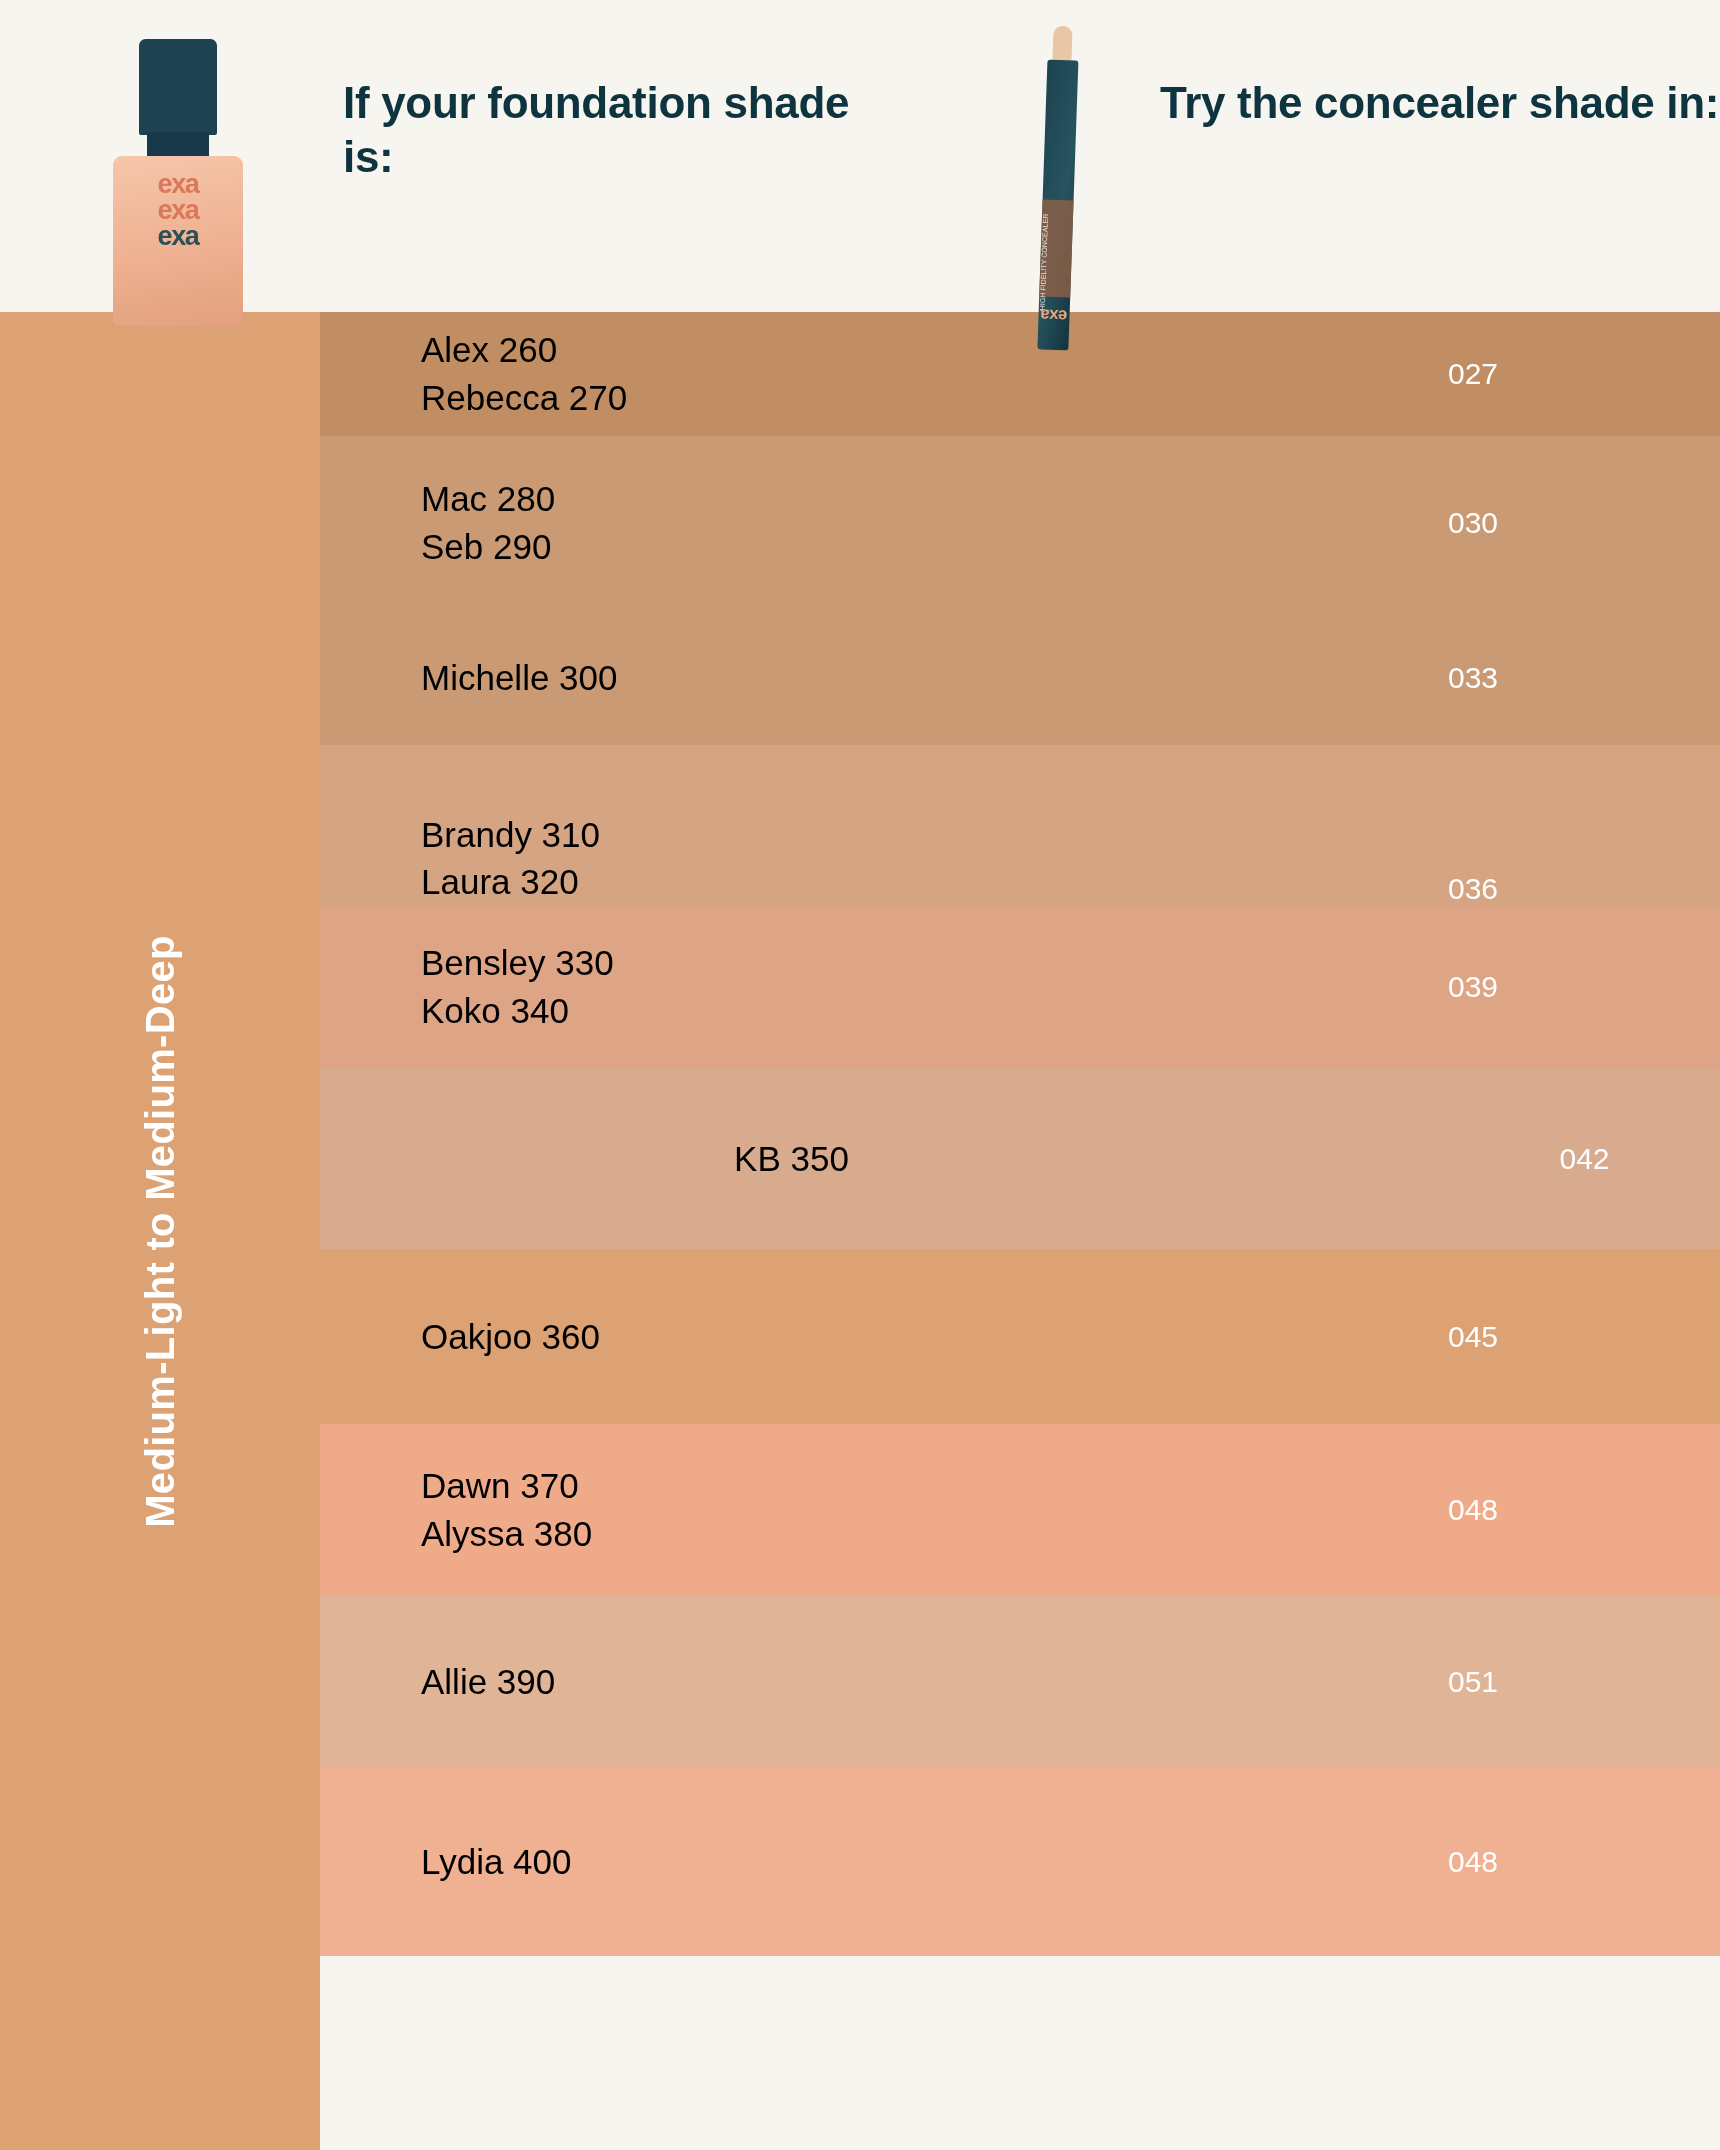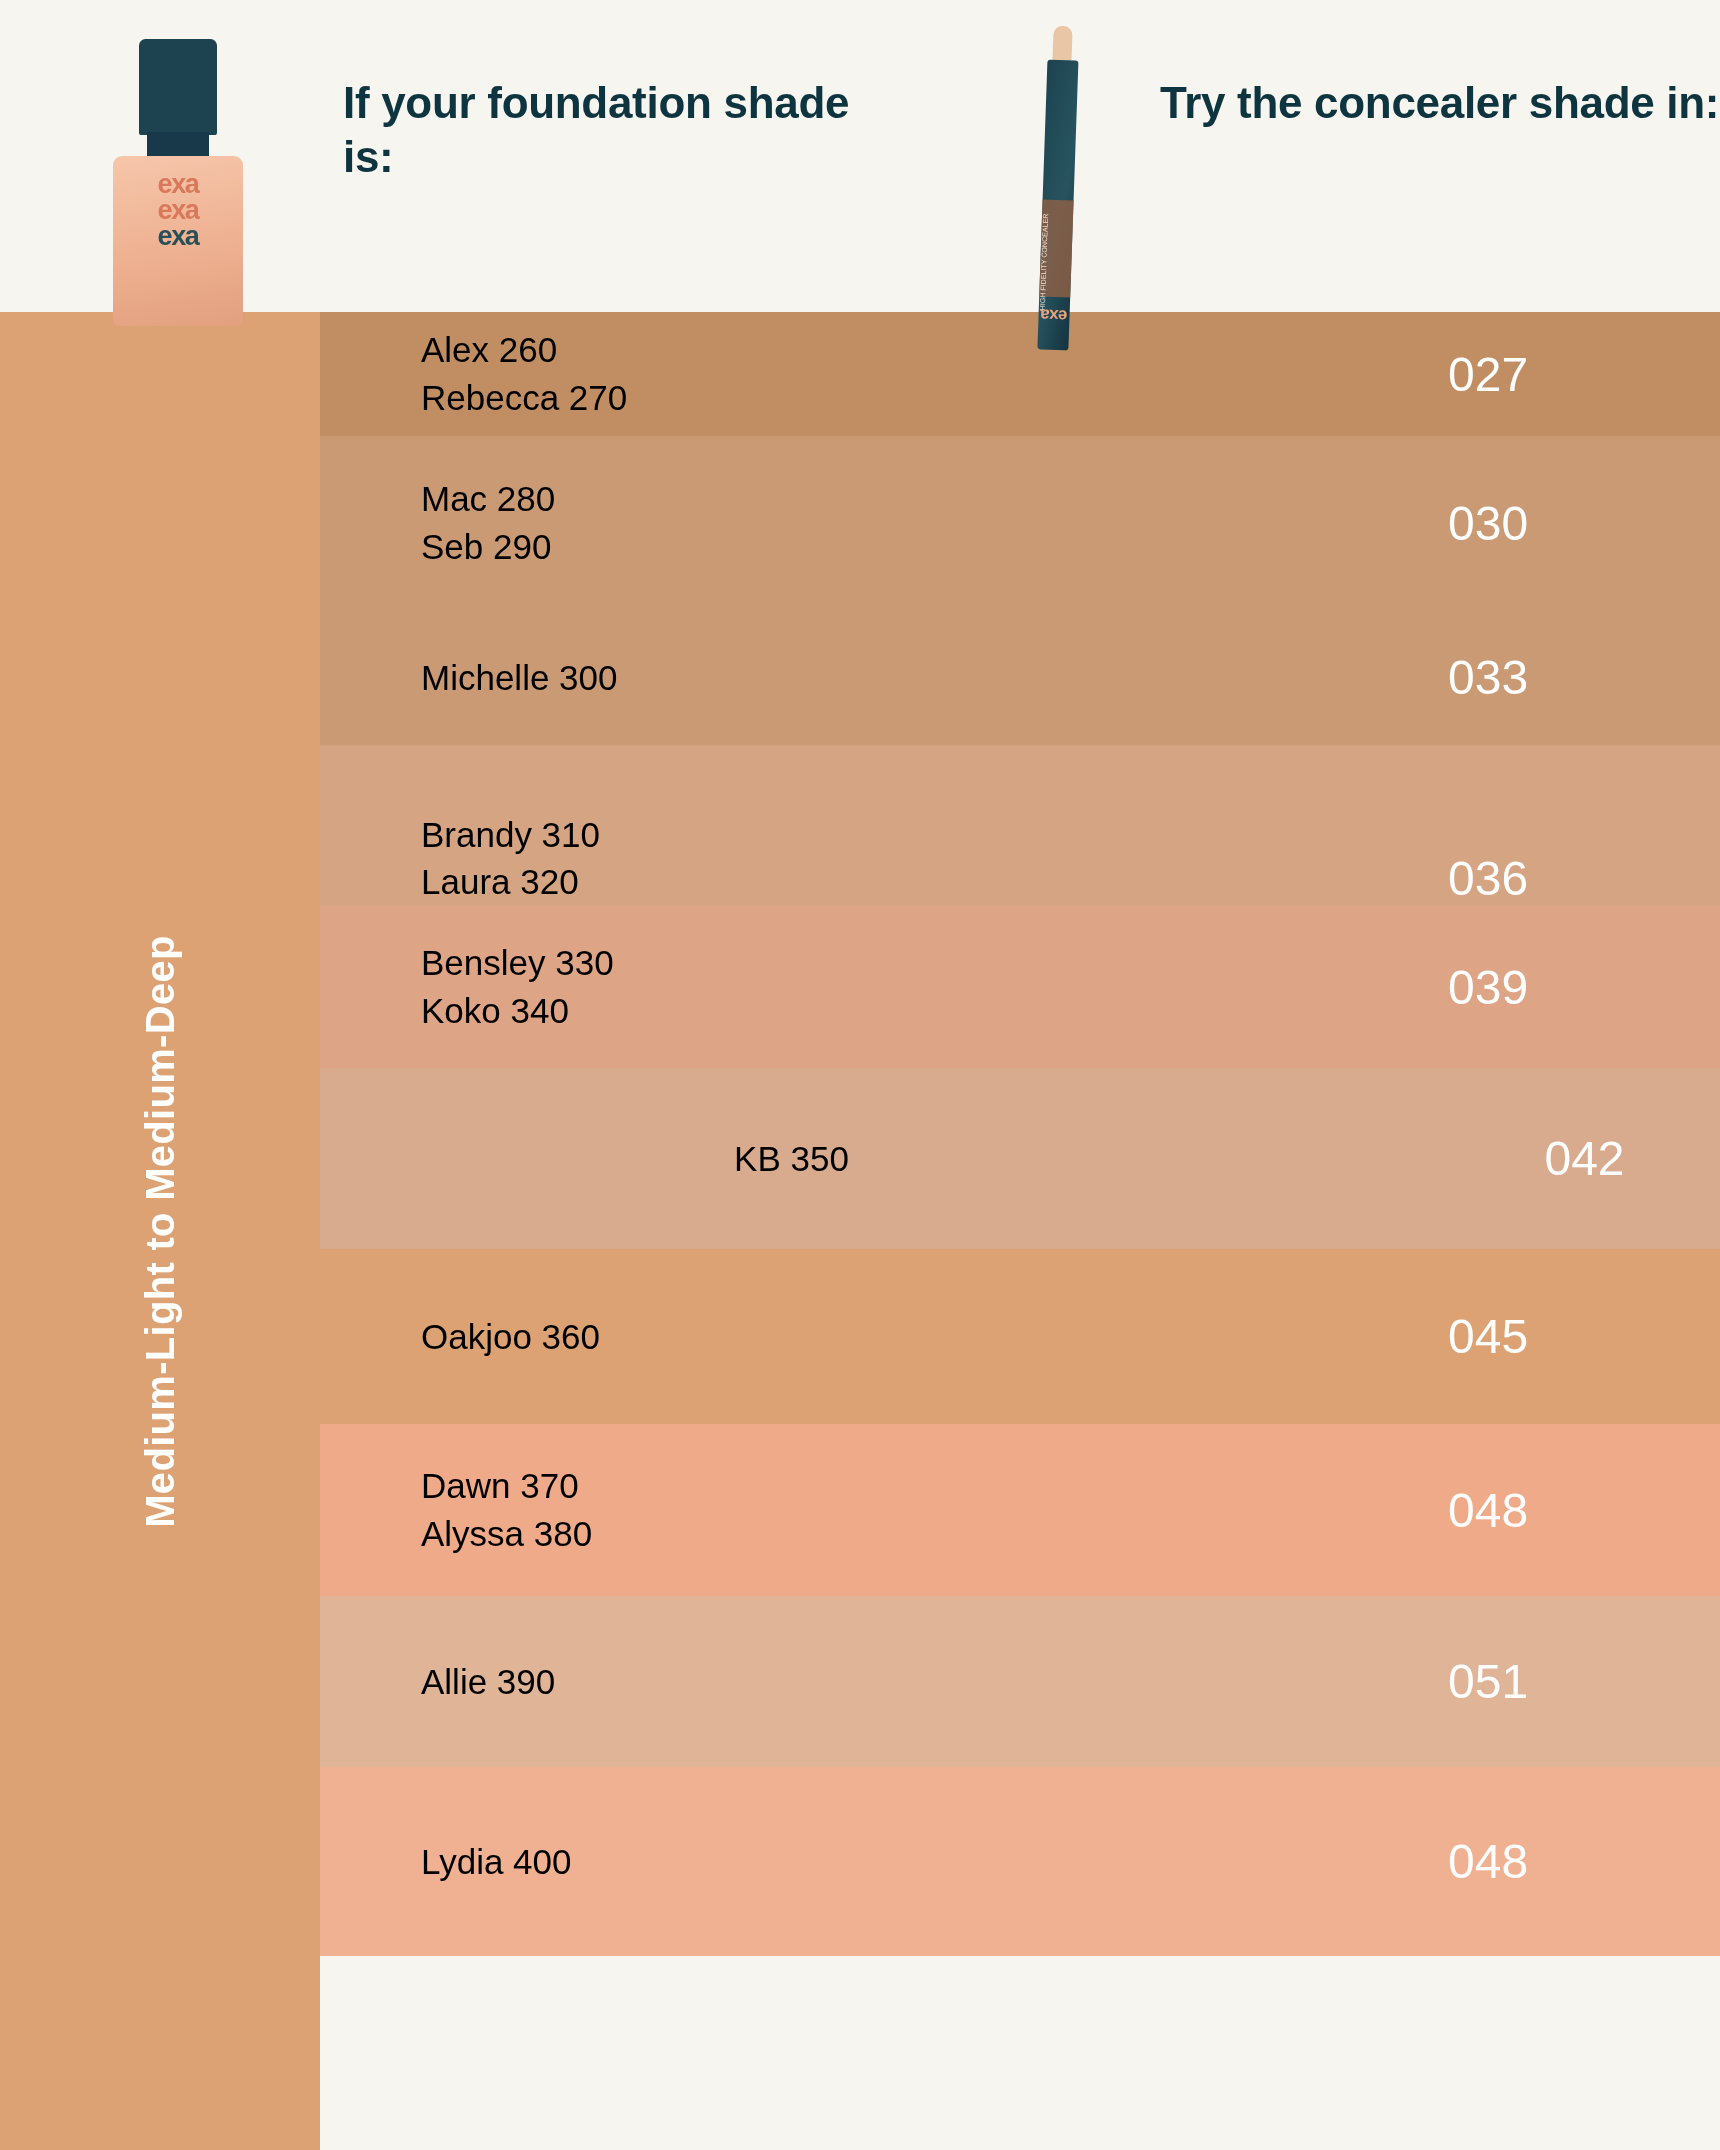--- a/index.html
+++ b/index.html
@@ -94,21 +94,21 @@
     width: 842px;
     padding-left: 101px;
     font-size: 35px;
     line-height: 1.36;
     color: #000000;
     font-weight: 400;
   }
   .cell-concealer {
     flex: 1;
     padding-left: 286px;
-    font-size: 48px;
+    font-size: 30px;
     color: #ffffff;
     font-weight: 400;
   }
   .fshade { display: block; white-space: nowrap; }
 
   
   .bottle {
     position: absolute;
     left: 113px;
     top: 39px;

